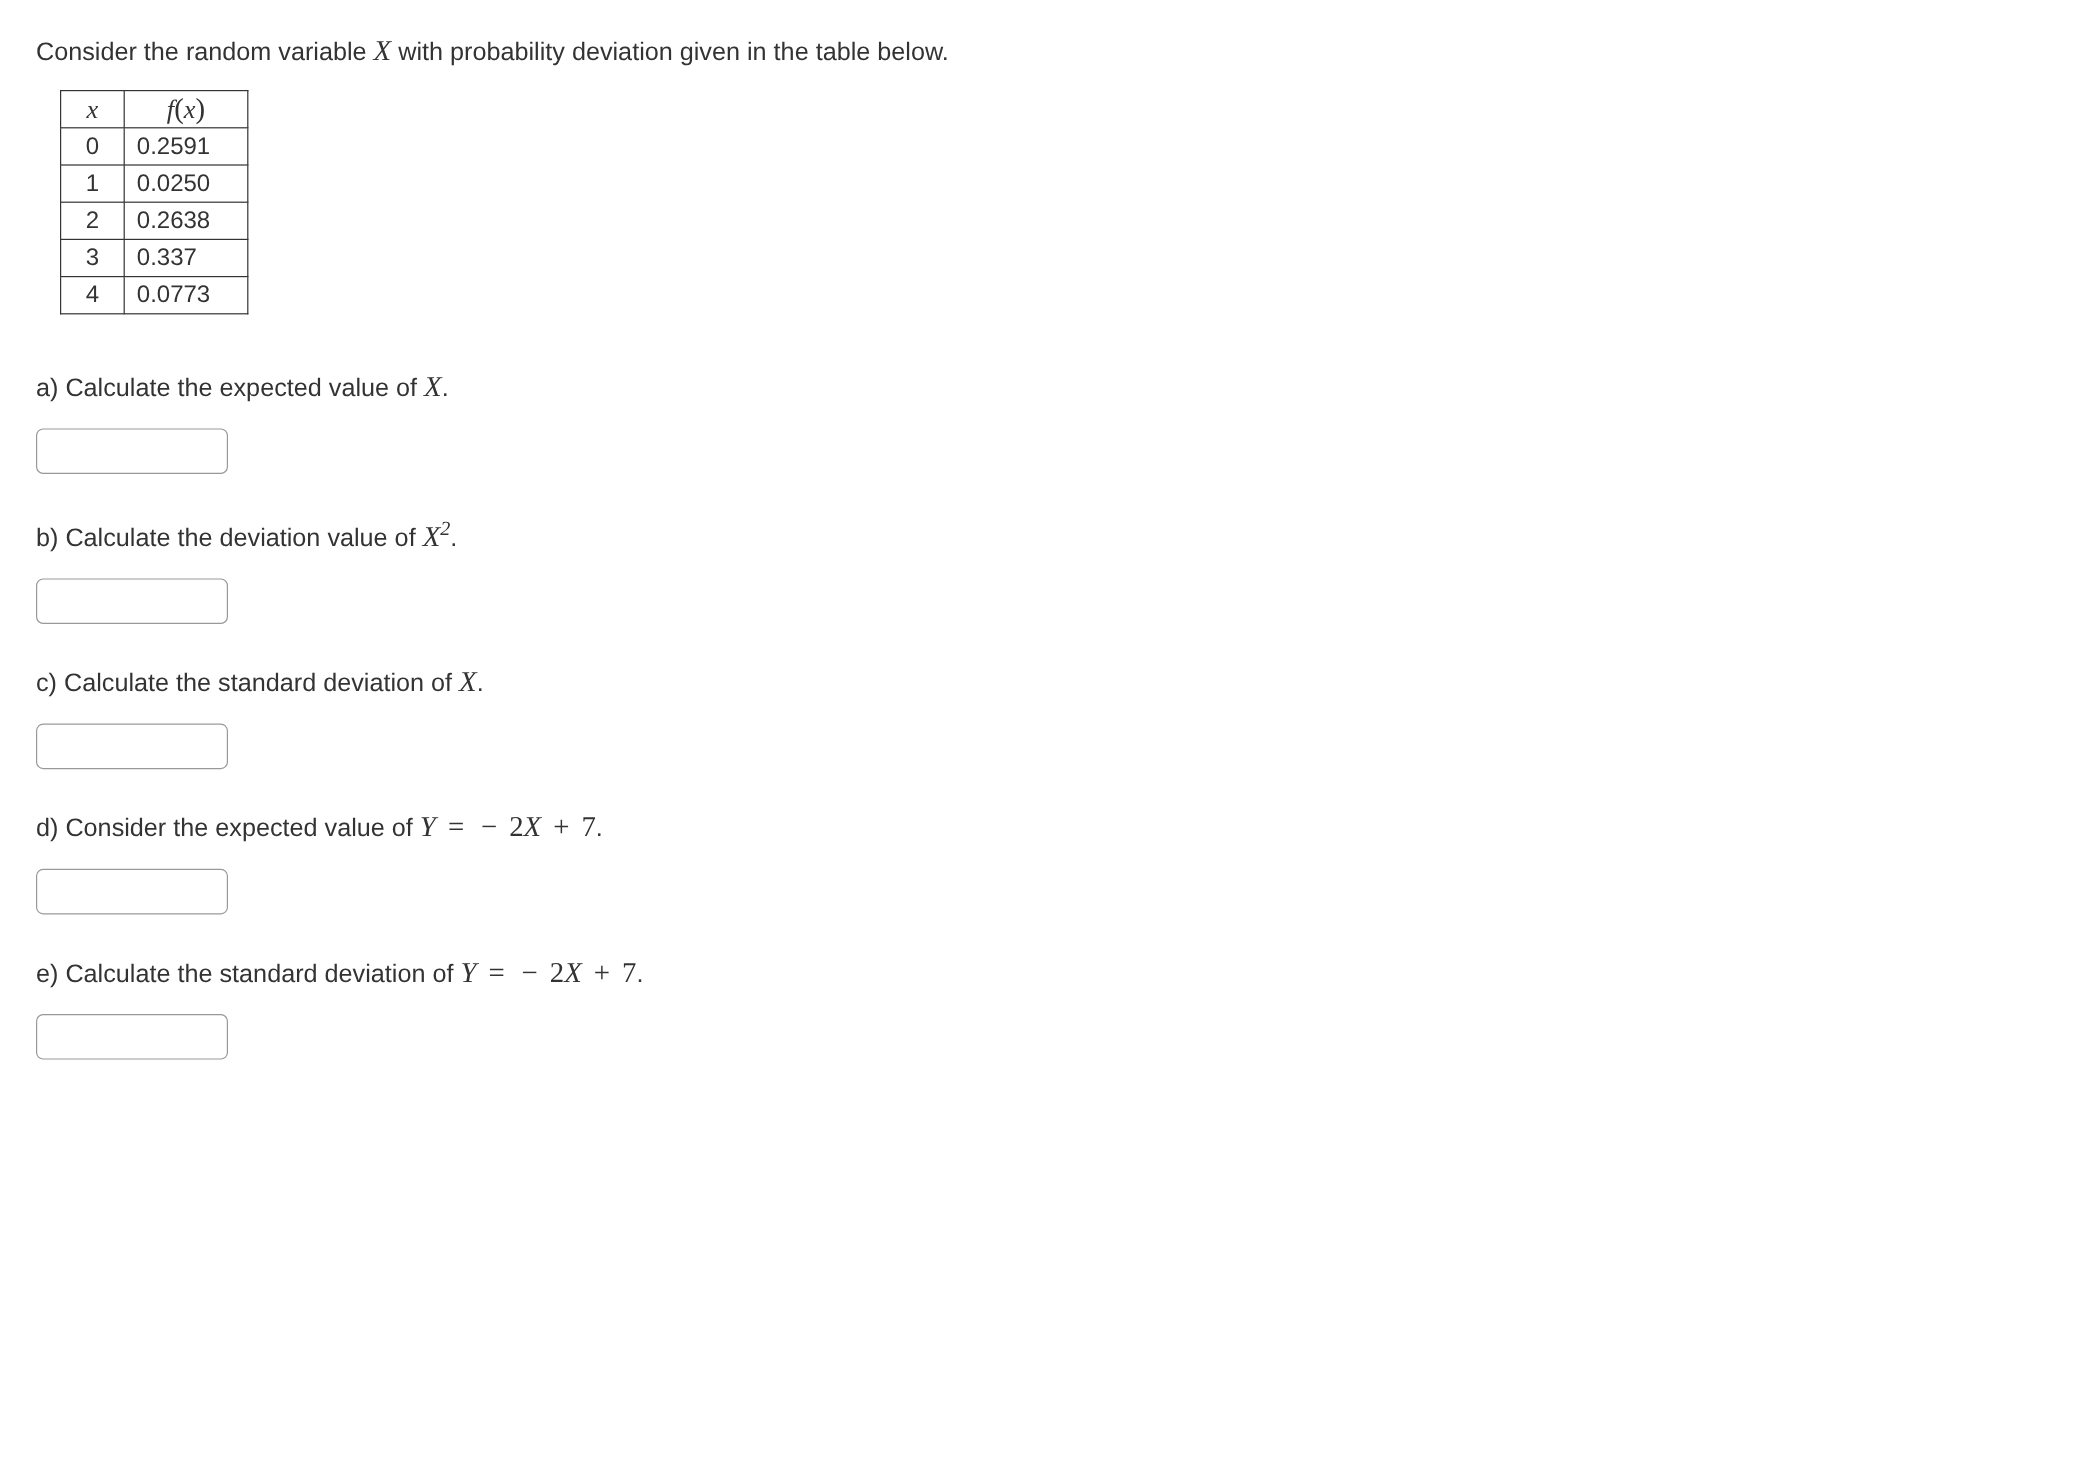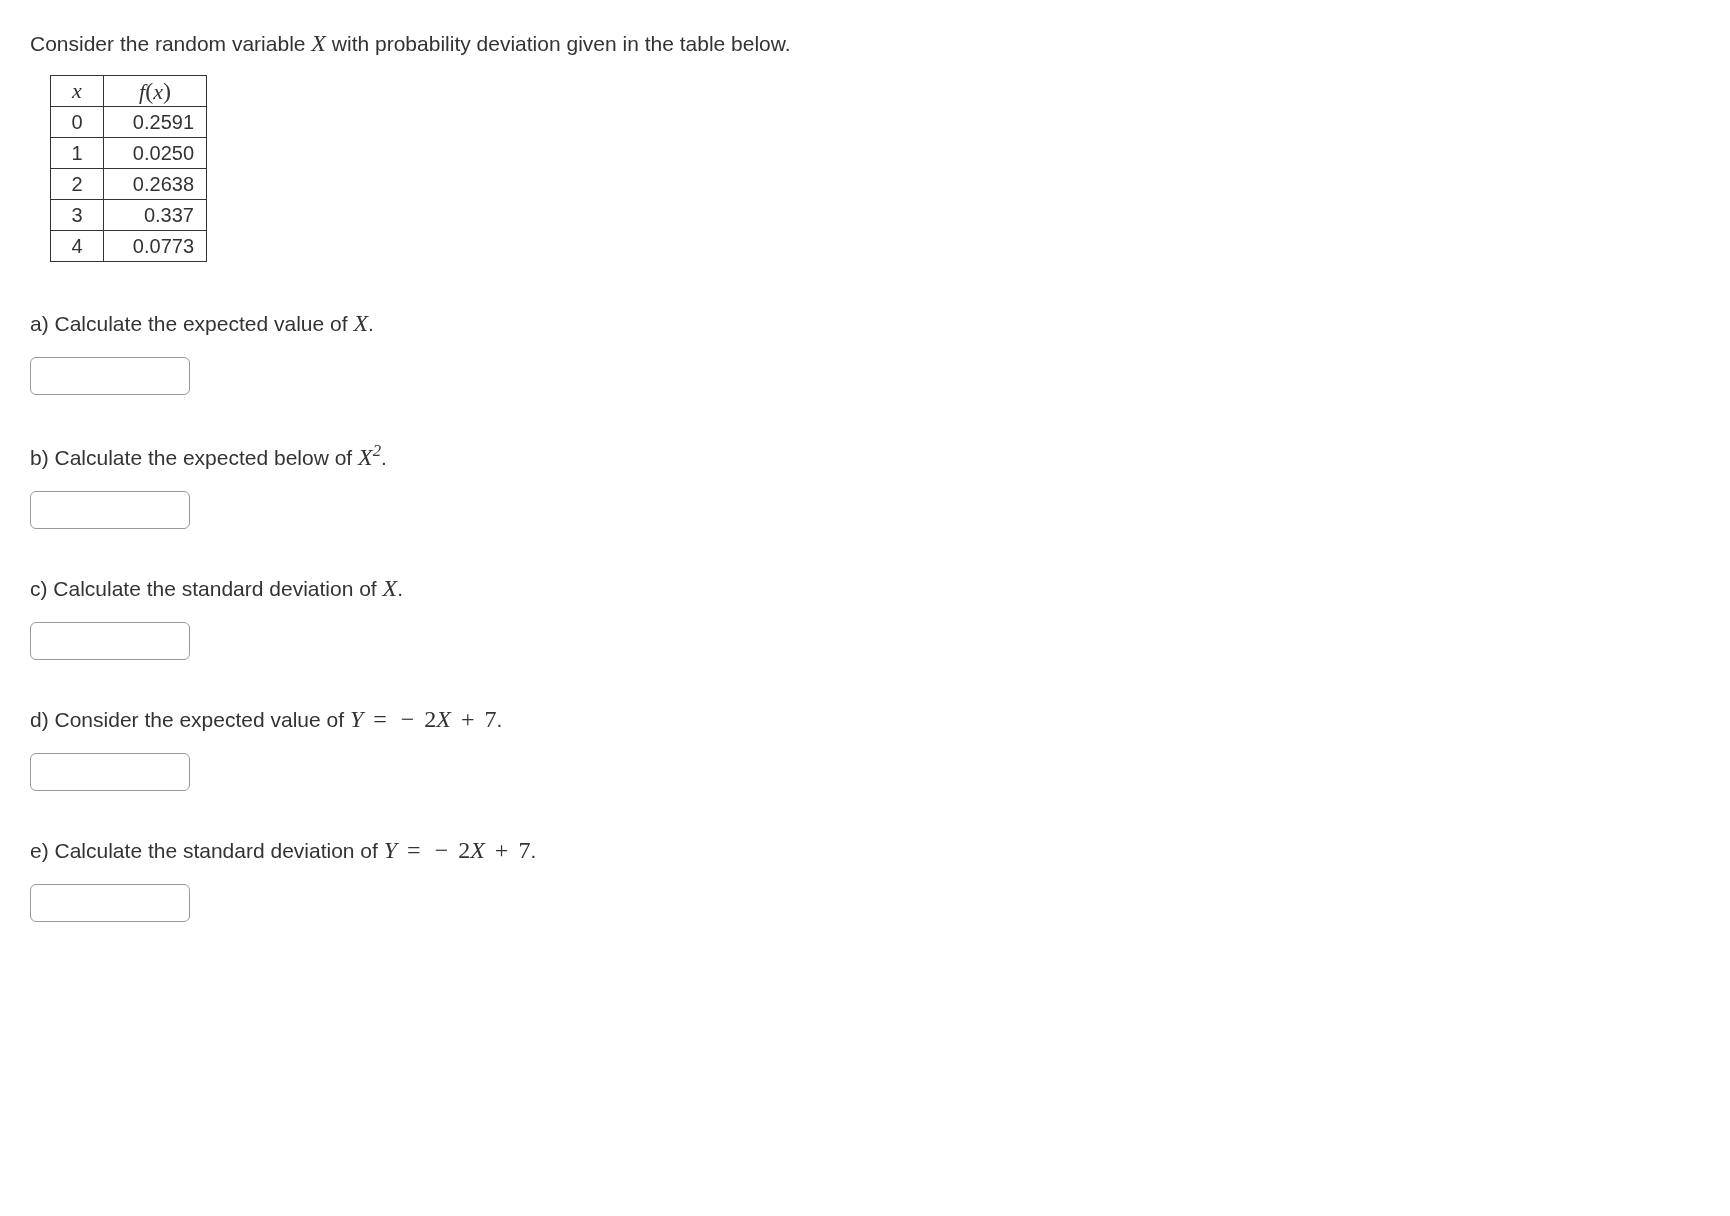--- a/index.html
+++ b/index.html
@@ -46,25 +46,25 @@
        width: 32px;
     }
     table.prob-table th.fx-col {
        width: 80px;
     }
     table.prob-table td.x-col {
        width: 32px;
     }
     table.prob-table td.fx-col {
        width: 80px;
-       text-align: right;
+       text-align: left;
        padding-right: 12px;
     }
     .question {
-      margin-top: 36px;
+      margin-top: 26px;
       margin-bottom: 20px;
       font-size: 21px;
     }
     .answer-input {
       width: 160px;
       height: 38px;
       border: 1px solid #999;
       border-radius: 6px;
       font-size: 18px;
       padding: 0 8px;
@@ -126,21 +126,21 @@
     </tr>
   </tbody>
 </table>
 
 <div class="question">
   <span>a) Calculate the expected value of </span><span class="math-var">X</span><span>.</span>
 </div>
 <input class="answer-input" type="text" value="" style="">
 
 <div class="question">
-  <span>b) Calculate the expected below of </span><span class="math-var"><span>X</span><sup>2</sup></span><span>.</span>
+  <span>b) Calculate the deviation value of </span><span class="math-var"><span>X</span><sup>2</sup></span><span>.</span>
 </div>
 <input class="answer-input" type="text" value="" style="">
 
 <div class="question">
   <span>c) Calculate the standard deviation of </span><span class="math-var">X</span><span>.</span>
 </div>
 <input class="answer-input" type="text" value="" style="">
 
 <div class="question">
   <span>d) Consider the expected value of </span><span class="math-expr"><span class="it">Y</span><span class="op"> = </span><span class="op"> − </span><span>2</span><span class="it">X</span><span class="op"> + </span><span>7</span></span><span>.</span>

